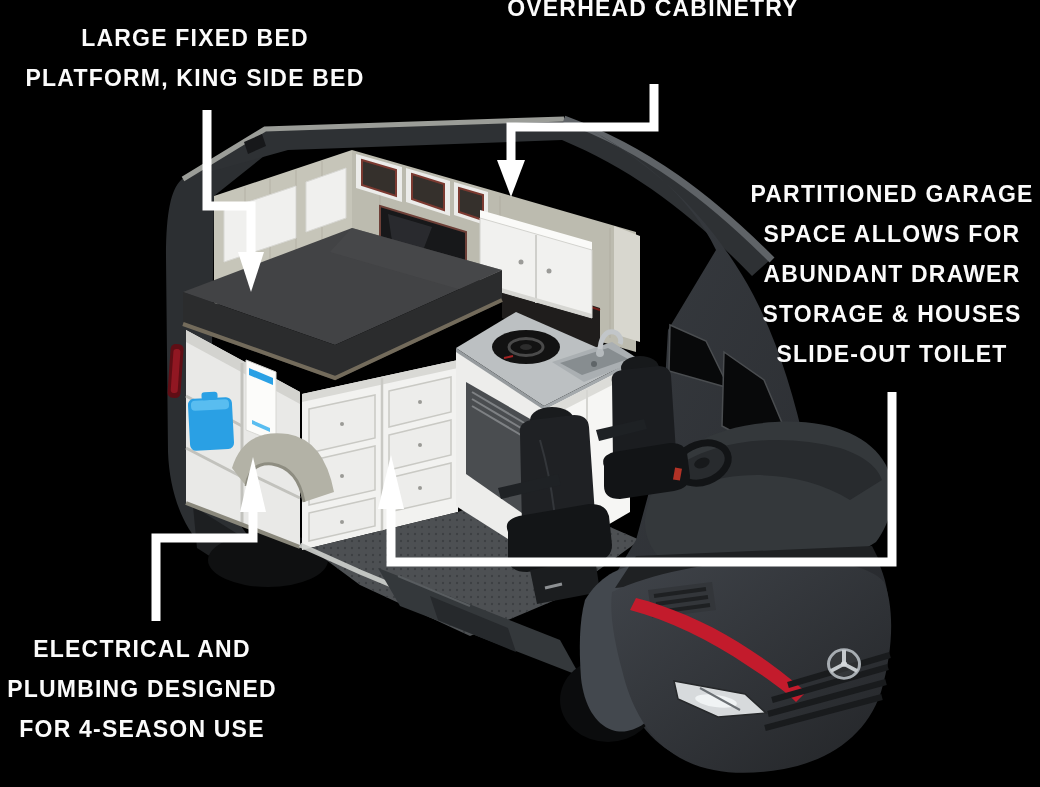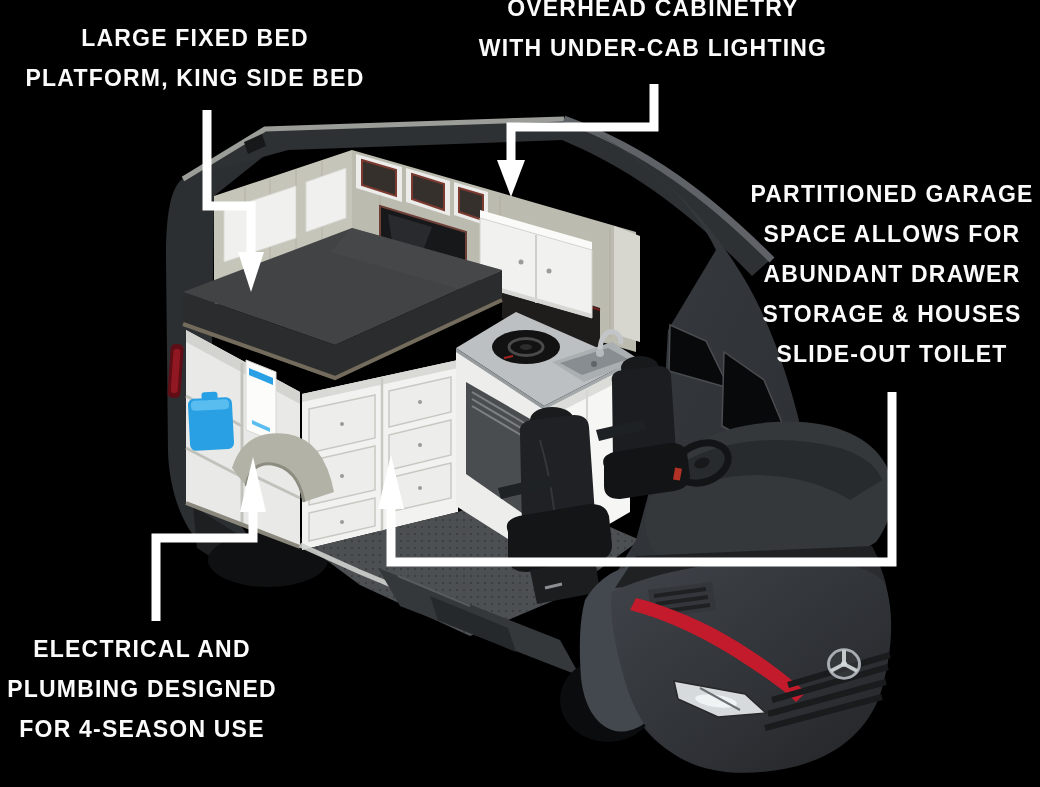--- a/index.html
+++ b/index.html
@@ -282,21 +282,20 @@
   </g>
 </svg>
 
 <div class="label" style="left:-15px;top:18px;width:420px">
   <span>LARGE FIXED BED</span>
   <span>PLATFORM, KING SIDE BED</span>
 </div>
 
 <div class="label" style="left:433px;top:-12px;width:440px">
   <span>OVERHEAD CABINETRY</span>
-  <span>WITH UNDER-CAB LIGHTING</span>
 </div>
 
 <div class="label" style="left:717px;top:174px;width:350px">
   <span>PARTITIONED GARAGE</span>
   <span>SPACE ALLOWS FOR</span>
   <span>ABUNDANT DRAWER</span>
   <span>STORAGE &amp; HOUSES</span>
   <span>SLIDE-OUT TOILET</span>
 </div>
 

